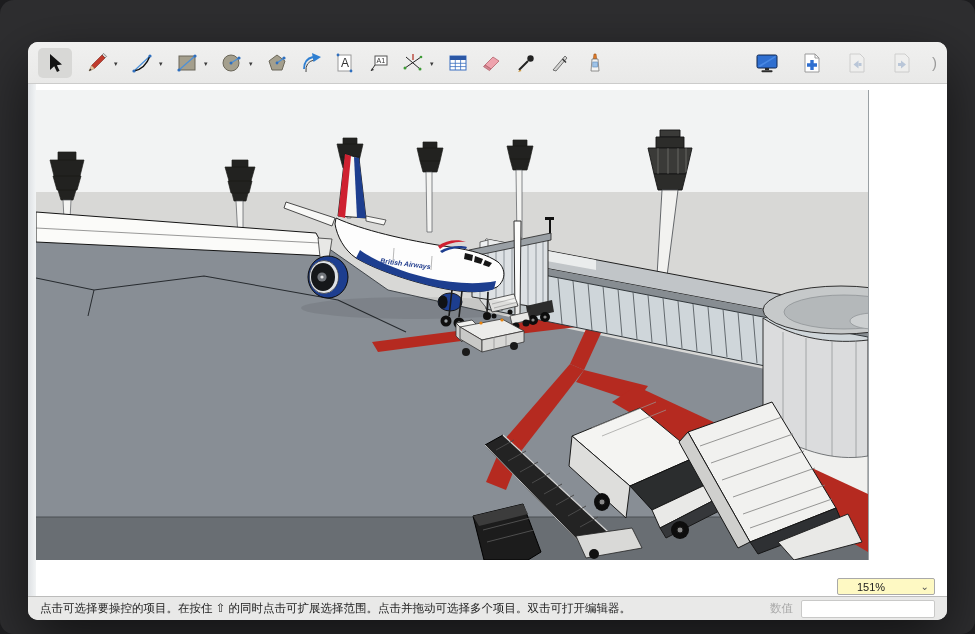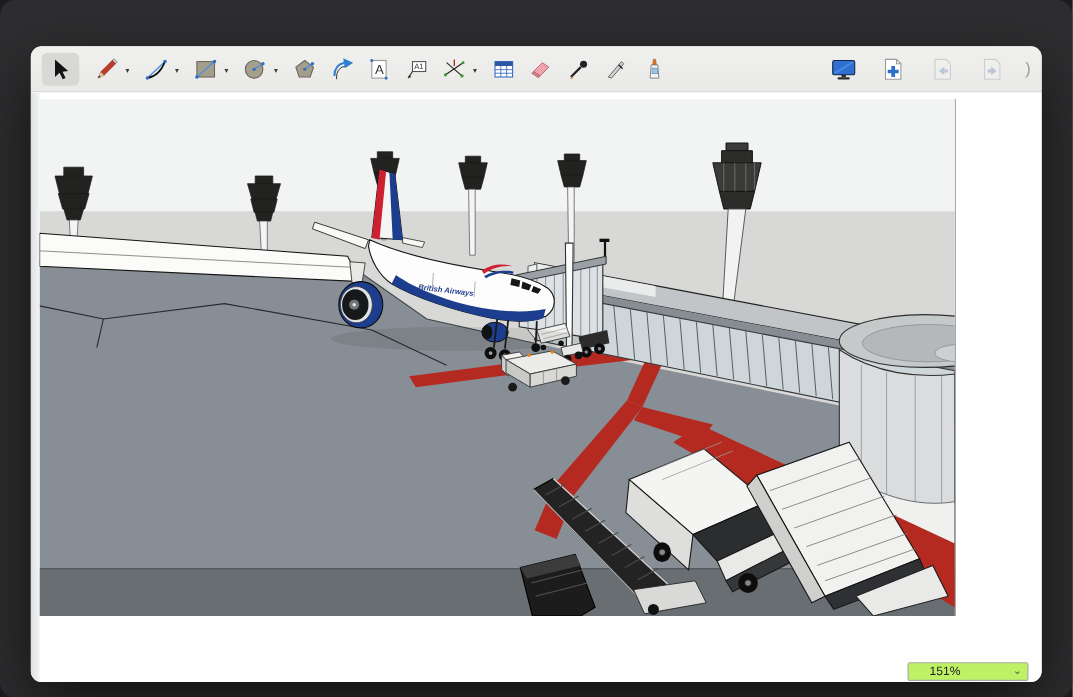--- a/index.html
+++ b/index.html
@@ -15,21 +15,21 @@
            display:flex;align-items:center;padding:0 10px;flex:0 0 auto;}
   .tool{width:34px;height:30px;display:flex;align-items:center;justify-content:center;border-radius:5px;flex:0 0 auto;}
   .tool.active{background:#d8d8d6;}
   .dd{width:11px;font-size:7px;color:#3a3a3a;flex:0 0 auto;padding-top:3px;}
   .tb-right{margin-left:auto;display:flex;align-items:center;gap:11px;}
   .tool.dim{opacity:.45;}
   .overflow{color:#9b9b9b;font-size:15px;padding-left:2px;}
   .canvas{position:relative;flex:1 1 auto;background:#ffffff;overflow:hidden;}
   .gutter{position:absolute;left:0;top:0;width:8px;height:100%;background:linear-gradient(90deg,#dde0e3,#f2f4f5);}
   .viewport{position:absolute;left:8px;top:6px;width:832px;height:470px;border-right:1px solid #9aa0a4;}
-  .zoombox{position:absolute;right:12px;bottom:1px;width:110px;height:17px;background:#bef264;border:1px solid #a9a9a9;
+  .zoombox{position:absolute;right:12px;bottom:1px;width:98px;height:17px;background:#fef9c3;border:1px solid #a9a9a9;
            border-radius:2px;display:flex;align-items:center;font-size:11px;color:#222;padding:0 5px;box-sizing:border-box;}
   .zoombox .zv{flex:1;padding-left:14px;}
   .zoombox .zc{color:#555;font-size:10px;line-height:8px;}
   .statusbar{height:23px;background:#e9e9e8;border-top:1px solid #bcbcbb;display:flex;align-items:center;
              padding:0 12px;flex:0 0 auto;font-size:11.5px;color:#222;}
   .hint{flex:1 1 auto;white-space:nowrap;overflow:hidden;}
   .measure-label{color:#a9a9a9;margin-right:8px;}
   .measure-input{width:128px;height:14px;border:1px solid #c9c9c8;border-radius:2px;background:#fff;font-size:11px;}
   svg text{font-family:"Liberation Sans","DejaVu Sans",sans-serif;}
 </style>
@@ -401,15 +401,20 @@
           <path d="M742 452 L812 424 L826 452 L758 470 Z" fill="#e9e9e7" stroke="#222"></path>
         </g>
       </svg>
 
       <div class="zoombox">
         <span class="zv">151%</span>
         <span class="zc">⌄</span>
       </div>
     </div>
 
+    <div class="statusbar">
+      <div class="hint">点击可选择要操控的项目。在按住 ⇧ 的同时点击可扩展选择范围。点击并拖动可选择多个项目。双击可打开编辑器。</div>
+      <span class="measure-label">数值</span>
+      <input class="measure-input" value="" style="">
+    </div>
 
   </div>
 </div>
 
 </body></html>

